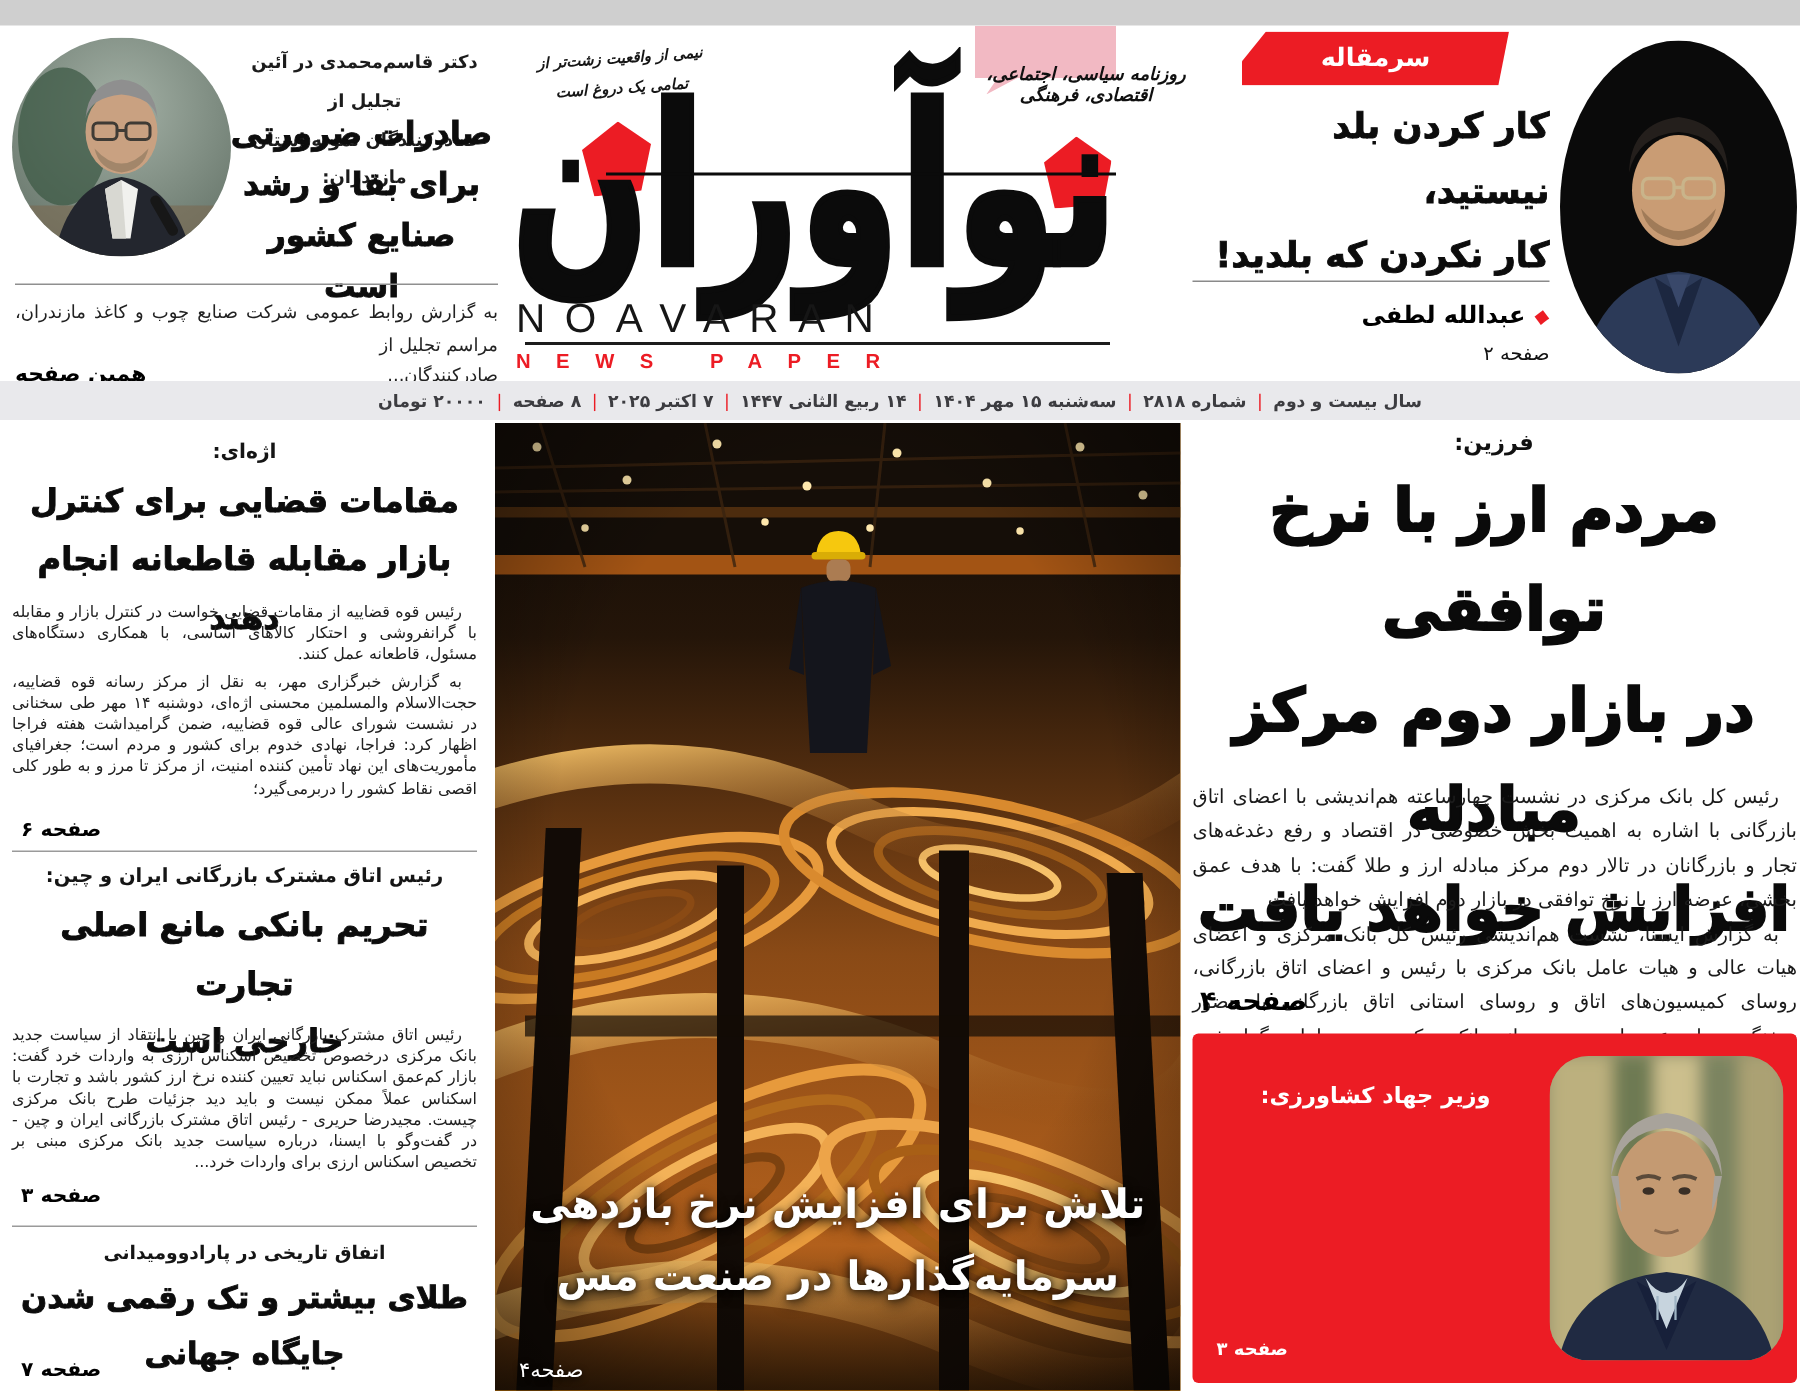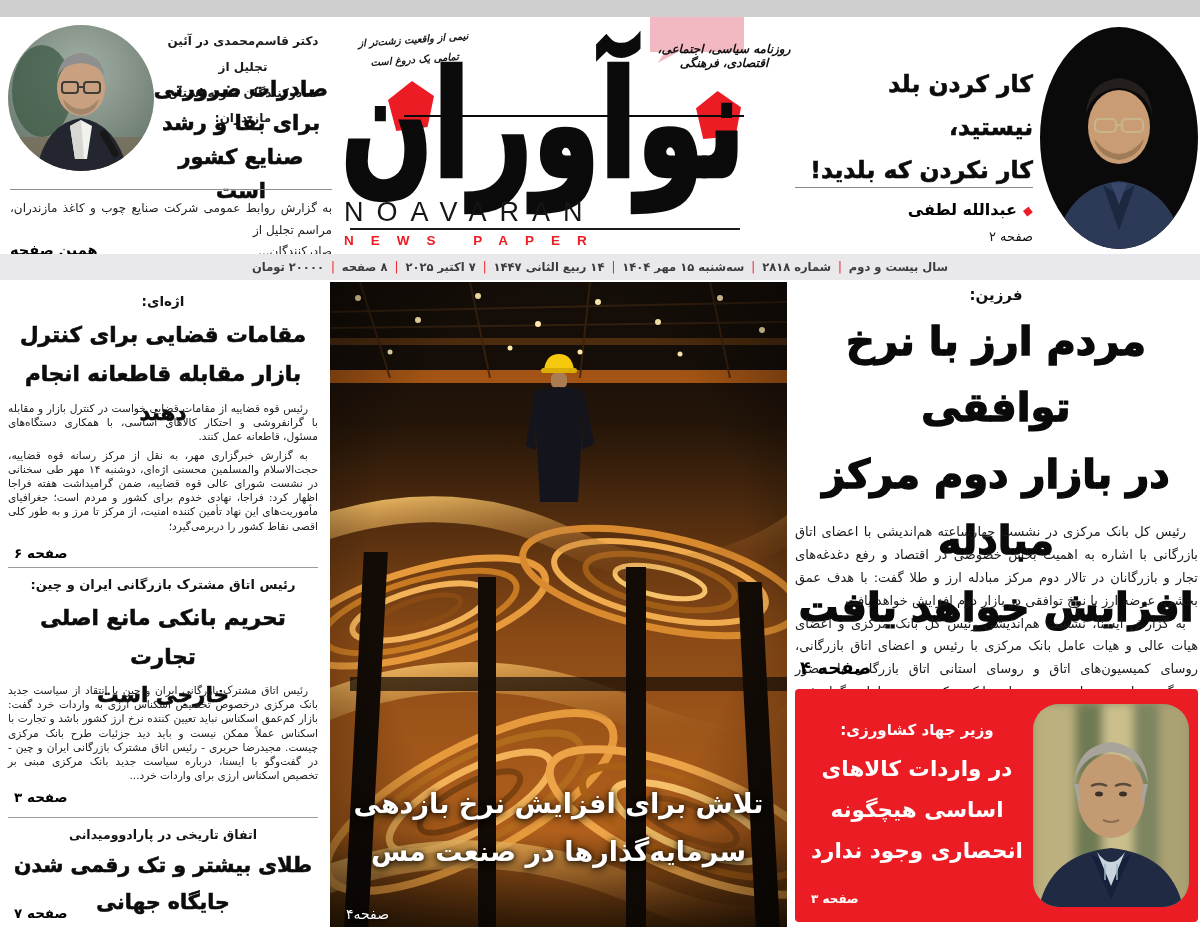--- a/index.html
+++ b/index.html
@@ -138,20 +138,21 @@
   <div class="logo-wrap">
     <div class="logo-d1"></div>
     <div class="logo-d2"></div>
     <div class="logo-text">نوآوران</div>
     <div class="logo-line"></div>
   </div>
   <div class="latin-name">NOAVARAN</div>
   <div class="latin-rule"></div>
   <div class="latin-tag">NEWS PAPER</div>
 
+  <div class="ed-tag">سرمقاله</div>
   <div class="ed-headline pre">کار کردن بلد نیستید،
 کار نکردن که بلدید!</div>
   <div class="ed-rule"></div>
   <div class="ed-author"><span class="diamond">◆</span><span>عبدالله لطفی</span></div>
   <div class="ed-pageref">صفحه ۲</div>
   <div class="ed-photo">
     <svg viewBox="0 0 158 222" width="158" height="222">
       <defs>
           <clipPath id="edclip">
             <ellipse cx="79" cy="111" rx="79" ry="111"></ellipse>
@@ -227,23 +228,20 @@
         <path d="M115 80 Q112 96 108 104 L110 80 Z" fill="#a8a39b"></path>
         <path d="M58 82 Q66 78 74 82" stroke="#5a4a3a" stroke-width="2.5" fill="none"></path>
         <path d="M82 82 Q90 78 98 82" stroke="#5a4a3a" stroke-width="2.5" fill="none"></path>
         <ellipse cx="66" cy="90" rx="4" ry="2.5" fill="#3a2f26"></ellipse>
         <ellipse cx="90" cy="90" rx="4" ry="2.5" fill="#3a2f26"></ellipse>
         <path d="M70 116 Q78 120 86 116" stroke="#8a6a4e" stroke-width="2" fill="none"></path>
       </svg>
     </div>
     <div class="rb-text">
       <div class="rb-kicker">وزیر جهاد کشاورزی:</div>
-      <div class="rb-headline pre">در واردات کالاهای
-اساسی هیچگونه
-انحصاری وجود ندارد</div>
     </div>
     <div class="rb-pageref">صفحه ۳</div>
   </div>
 
   <div class="feature">
     <svg viewBox="0 0 457 645" width="457" height="645">
       <defs>
         <linearGradient id="cbg" x1="0" y1="0" x2="0" y2="1">
           <stop offset="0" stop-color="#0f0a06"></stop>
             <stop offset=".22" stop-color="#241509"></stop>

